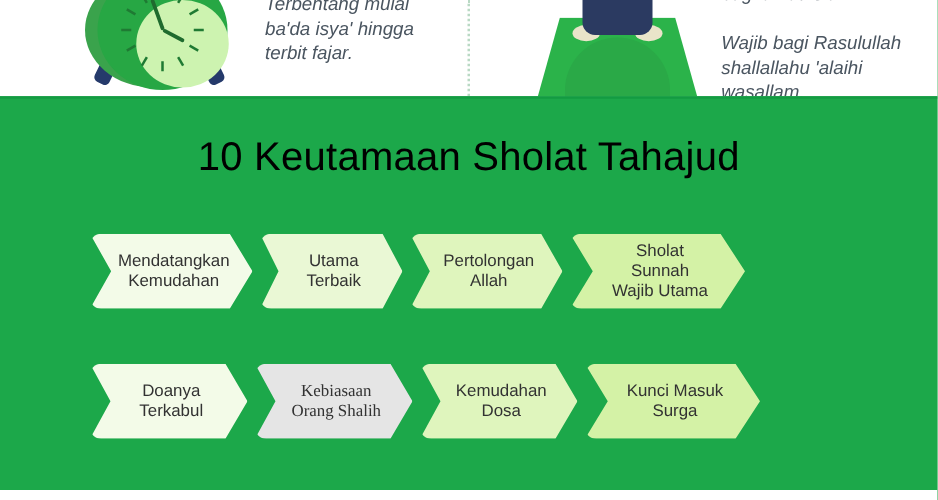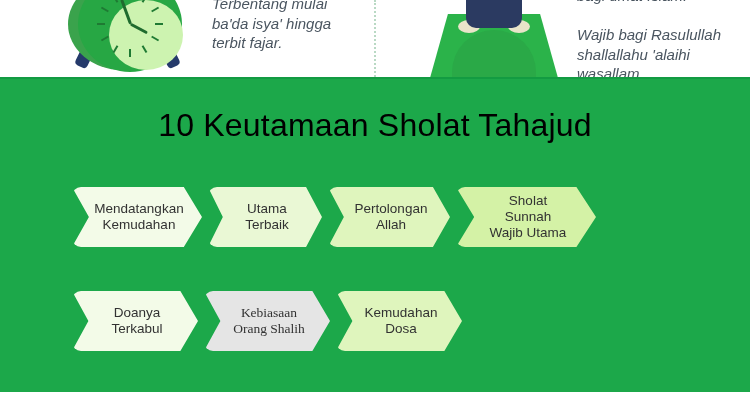--- a/index.html
+++ b/index.html
@@ -285,14 +285,16 @@
 Sunnah
 Wajib Utama</div>
     </div>
   <div class="badge-row" id="badge-row-2">
       <div class="badge" style="width: 126px; background: rgb(243, 251, 232);">Doanya
 Terkabul</div>
       <div class="badge" style="width: 126px; background: #e5e5e5; font-family: Liberation Serif, serif;">Kebiasaan
 Orang Shalih</div>
       <div class="badge" style="width: 126px; background: rgb(223, 245, 189);">Kemudahan
 Dosa</div>
+      <div class="badge" style="width: 140px; background: rgb(212, 242, 166);">Kunci Masuk
+Surga</div>
     </div>
 </div>
 
 </body></html>

